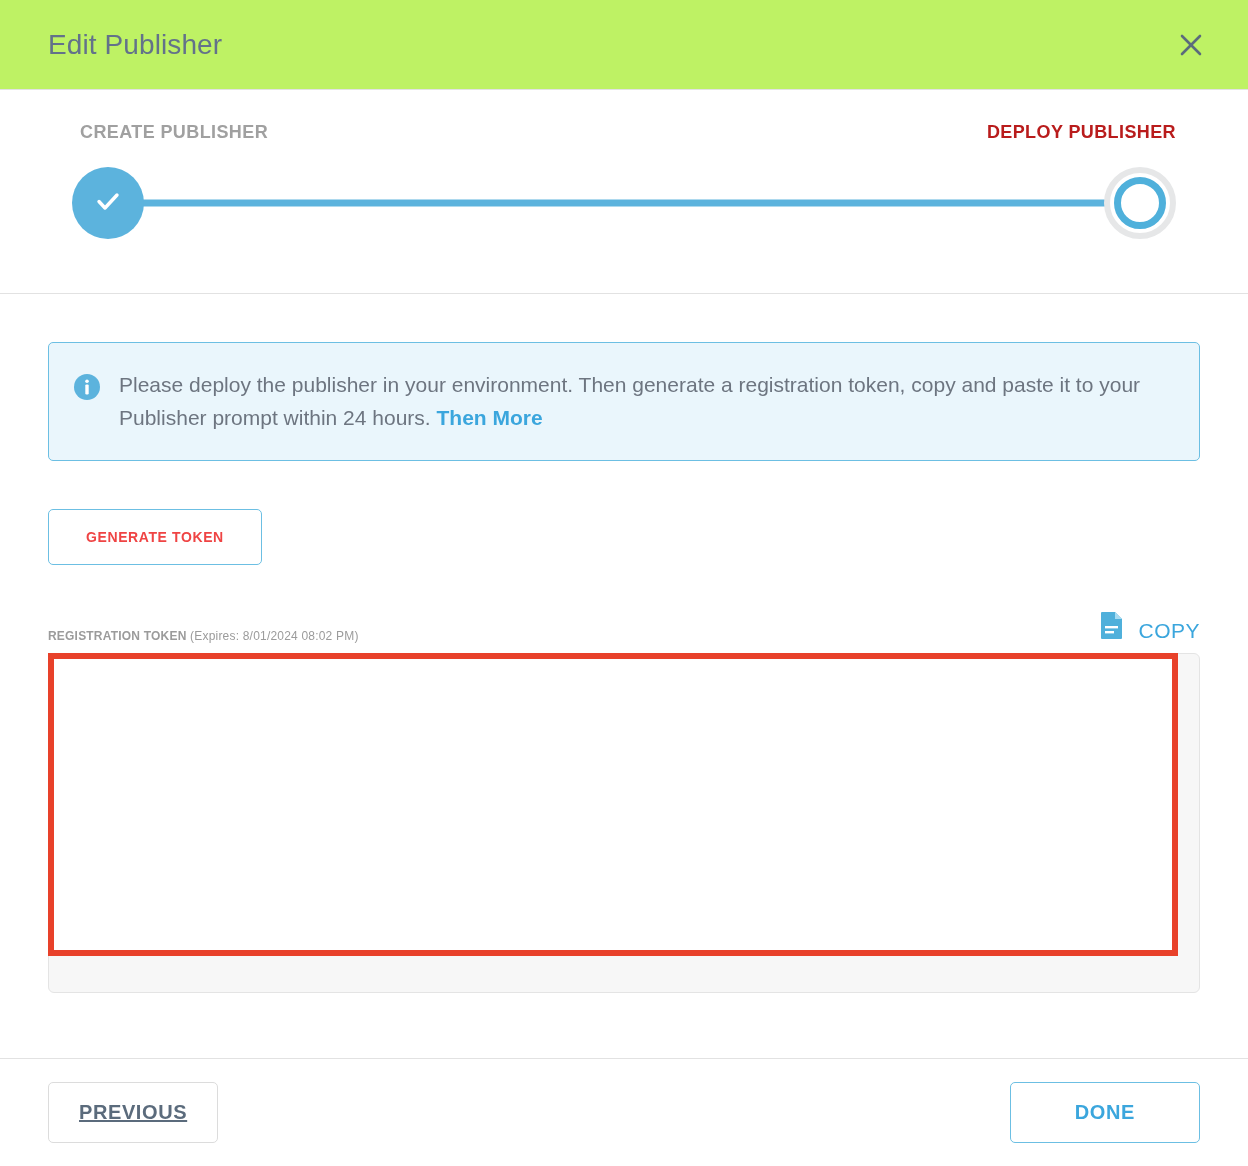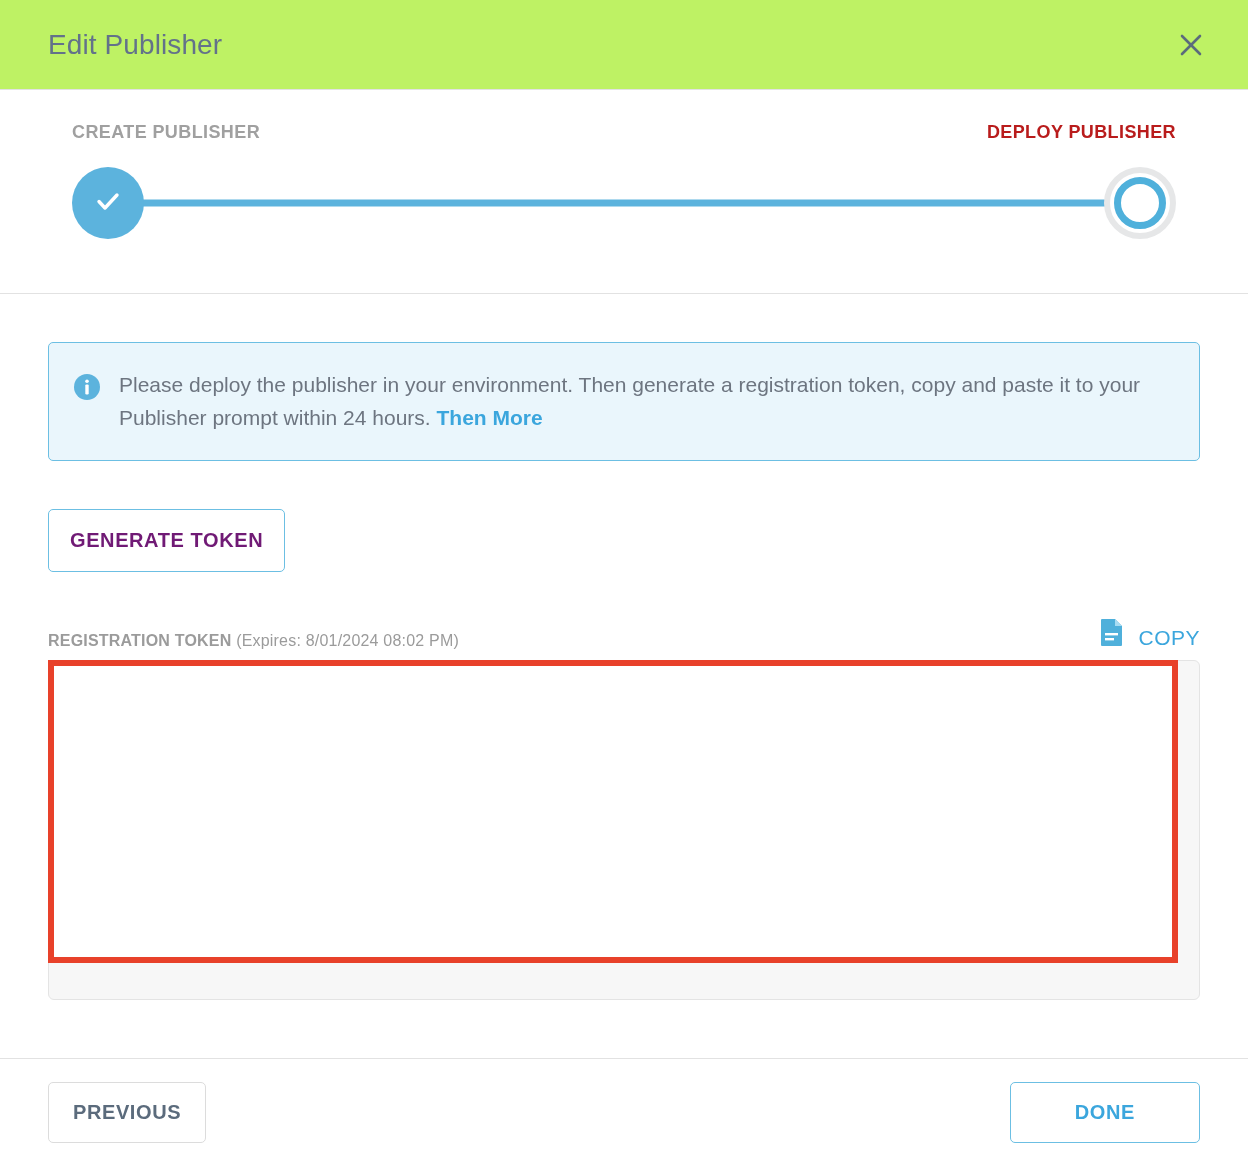--- a/index.html
+++ b/index.html
@@ -60,20 +60,21 @@
     flex: 0 0 auto;
     border-bottom: 1px solid #e2e2e2;
     padding: 32px 72px 54px 72px;
     position: relative;
   }
   .step-labels {
     display: flex;
     justify-content: space-between;
     align-items: center;
     margin-bottom: 24px;
+    margin-left: 8px;
   }
   .step-label {
     font-size: 18px;
     font-weight: bold;
     letter-spacing: 0.4px;
   }
   .step-label.done { color: #a0a0a0; }
   .step-label.active { color: #b91c1c; }
 
   .step-track {
@@ -157,37 +158,37 @@
     text-decoration: none;
     cursor: pointer;
   }
 
   .generate-btn {
     margin-top: 48px;
     display: inline-block;
     border: 1px solid #6cbfe3;
     border-radius: 5px;
     background: #ffffff;
-    color: #701a75;
-    font-size: 20px;
+    color: #ef4444;
+    font-size: 14px;
     font-weight: bold;
     letter-spacing: 0.6px;
-    padding: 19px 21px;
+    padding: 19px 37px;
     cursor: pointer;
     font-family: "Liberation Sans", sans-serif;
   }
 
   .token-header {
     margin-top: 46px;
     display: flex;
     align-items: flex-end;
     justify-content: space-between;
   }
   .token-label {
-    font-size: 16px;
+    font-size: 12px;
     color: #9b9b9b;
     letter-spacing: 0.2px;
   }
   .token-label .token-label-main { font-weight: bold; }
   .copy-action {
     display: flex;
     align-items: flex-end;
     gap: 14px;
     cursor: pointer;
     color: #3ba6dd;
@@ -236,23 +237,24 @@
     padding: 0 48px;
   }
   .btn-previous {
     border: 1px solid #dcdcdc;
     border-radius: 5px;
     background: #ffffff;
     color: #5b6b7c;
     font-size: 20px;
     font-weight: bold;
     letter-spacing: 0.6px;
-    padding: 18px 24px;
+    padding: 18px 30px;
     cursor: pointer;
     font-family: "Liberation Sans", sans-serif;
+    text-decoration: underline;
   }
   .btn-done {
     border: 1px solid #6cbfe3;
     border-radius: 5px;
     background: #ffffff;
     color: #3ba6dd;
     font-size: 20px;
     font-weight: bold;
     letter-spacing: 0.6px;
     padding: 18px 64px;

